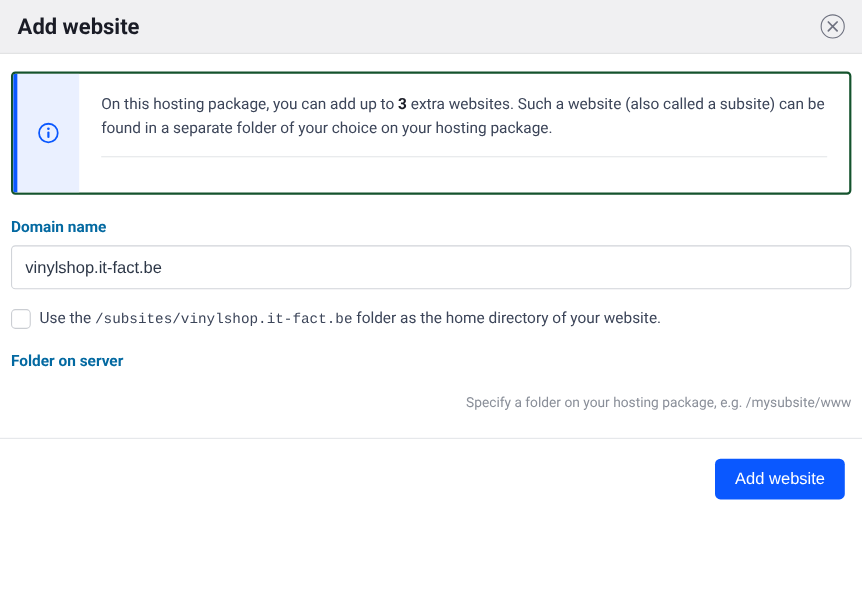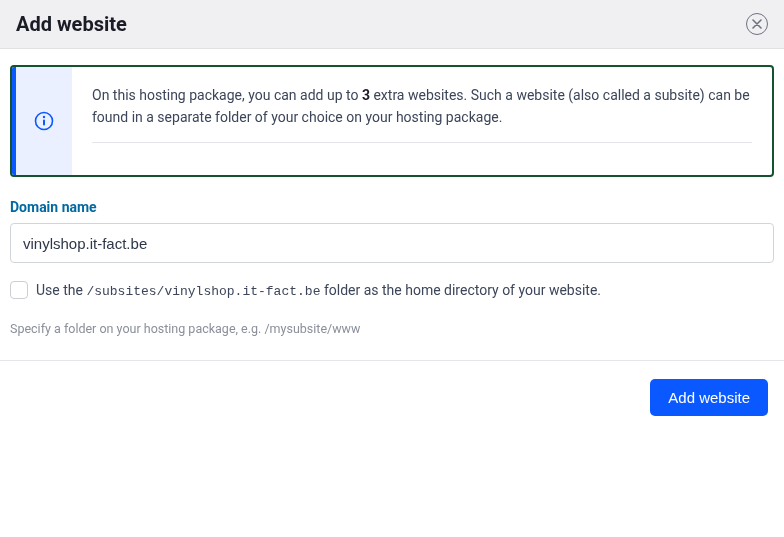--- a/index.html
+++ b/index.html
@@ -102,20 +102,21 @@
 }
 .checkbox-row code {
   font-family: "SFMono-Regular", Consolas, "Liberation Mono", monospace;
   font-size: 13px;
   color: #3c4559;
 }
 .helper-text {
   font-size: 12.5px;
   color: #8a8f99;
   margin-top: 22px;
+  text-align: right;
 }
 .footer {
   border-top: 1px solid #e4e6e9;
   padding: 18px 16px;
   display: flex;
   justify-content: flex-end;
   margin-top: 24px;
 }
 .primary-btn {
   background: #0a58ff;
@@ -165,20 +166,21 @@
   </div>
 
   <label class="checkbox-row">
     <input type="checkbox" style="">
     <span>
       <span>Use the </span><code>/subsites/vinylshop.it-fact.be</code><span> folder as the home directory of your website.</span>
     </span>
   </label>
 
   <div class="field-group">
+    <label class="field-label">Folder on server</label>
     <div class="helper-text">Specify a folder on your hosting package, e.g. /mysubsite/www</div>
   </div>
 
 </div>
 
 <div class="footer">
   <button class="primary-btn">Add website</button>
 </div>
 
 </body></html>

